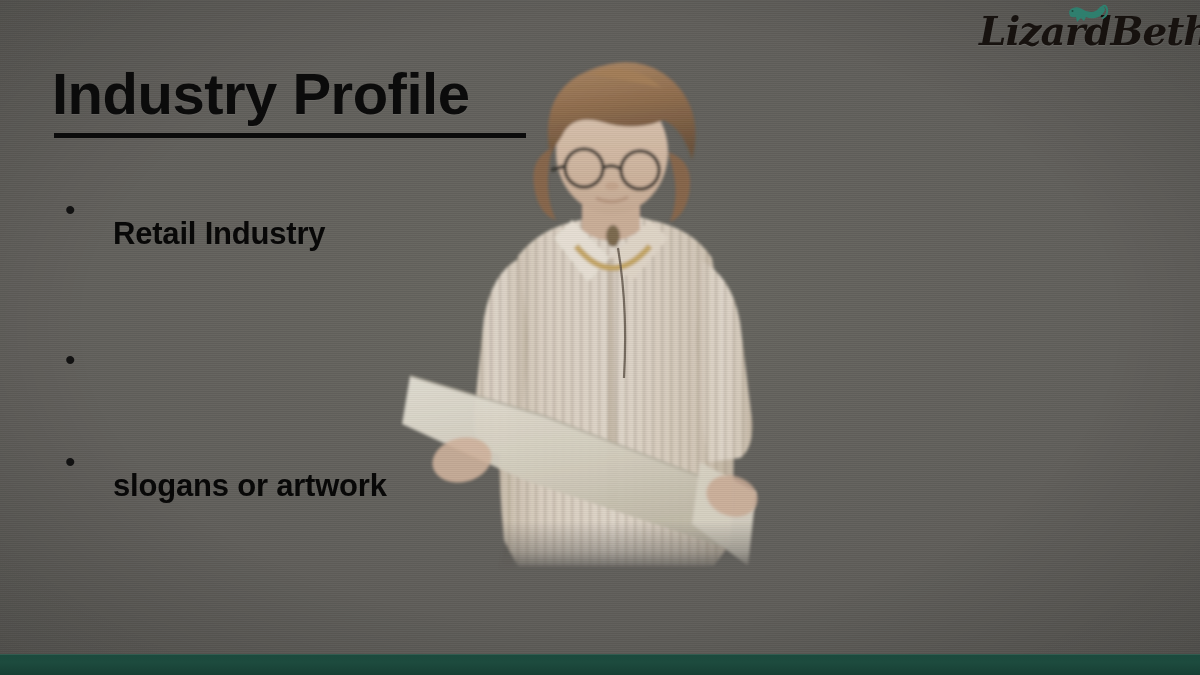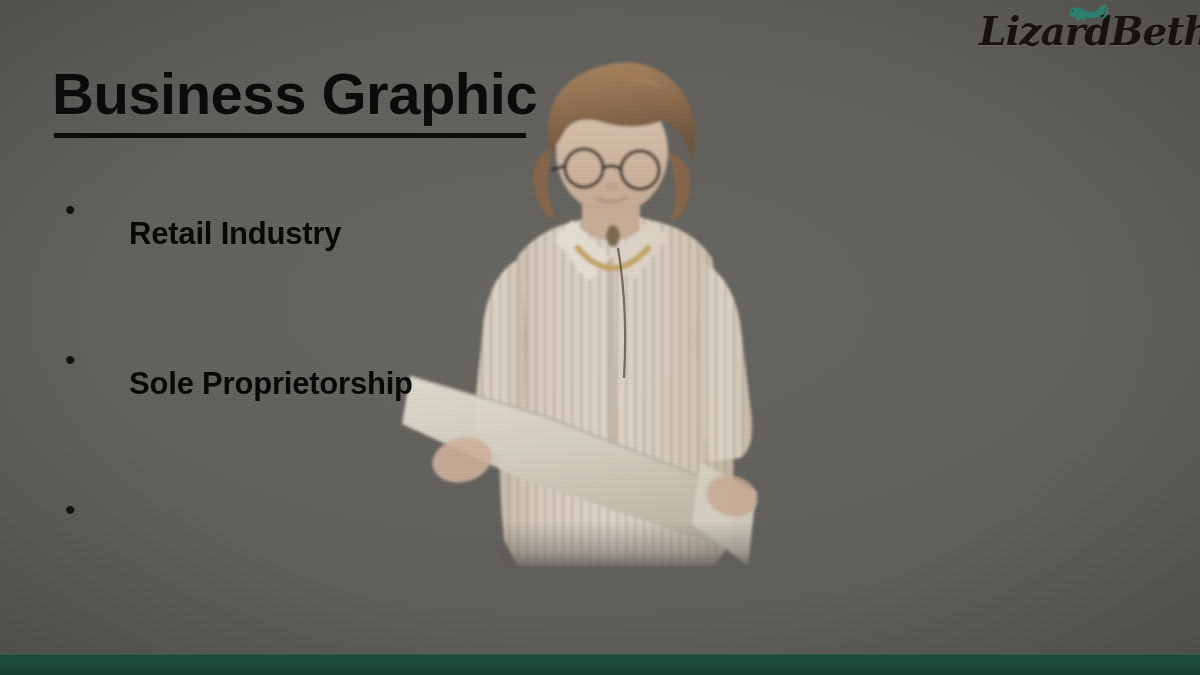--- a/index.html
+++ b/index.html
@@ -102,21 +102,20 @@
     padding-left: 7px;
     box-sizing: border-box;
   }
   .bullet-text {
     font-size: 31px;
     font-weight: bold;
     color: #141414;
     line-height: 88px;
     letter-spacing: -0.2px;
     mix-blend-mode: multiply;
-    margin-left: 16px;
   }
   .bullet-text .line2 { display: block; }
 
   
   .logo {
     position: absolute;
     right: -4px;
     top: 4px;
     width: 225px;
     height: 60px;
@@ -261,38 +260,38 @@
         <ellipse cx="332" cy="436" rx="26" ry="20" fill="#d2b09a" opacity="0.85" transform="rotate(18 332 436)"></ellipse>
       </g>
 
       <path d="M218 188 q10 60 6 130" stroke="#5b4f42" stroke-width="2.2" fill="none" opacity="0.8"></path>
     </svg>
   </div>
 
   <div class="scanlines"></div>
   <div class="vignette"></div>
 
-  <div class="slide-title">Business Graphic</div>
+  <div class="slide-title">Industry Profile</div>
   <div class="title-underline"></div>
 
   <div class="bullets">
 
     <div class="bullet-row">
       <span class="bullet-dot">•</span>
       <span class="bullet-text">Retail Industry</span>
     </div>
 
     <div class="bullet-row">
       <span class="bullet-dot">•</span>
-      <span class="bullet-text">Sole Proprietorship</span>
     </div>
 
     <div class="bullet-row">
       <span class="bullet-dot">•</span>
       <span class="bullet-text">
+        <span class="line2">slogans or artwork</span>
       </span>
     </div>
 
   </div>
 
   <div class="logo">
     <div class="logo-word">LizardBeth</div>
     <svg class="logo-lizard" viewBox="0 0 46 26" aria-hidden="true">
       <path d="M7 14 q-3 -6 3 -8 q5 -2 9 1 q4 3 9 3 q5 0 8 -4 q2 -3 5 -1 q2 2 0 5
                q-3 5 -9 6 q-5 1 -9 -1 l-2 4 l-3 -3 l-4 4 l-1 -5 q-4 1 -6 -1 Z" fill="#2f7f6e"></path>

